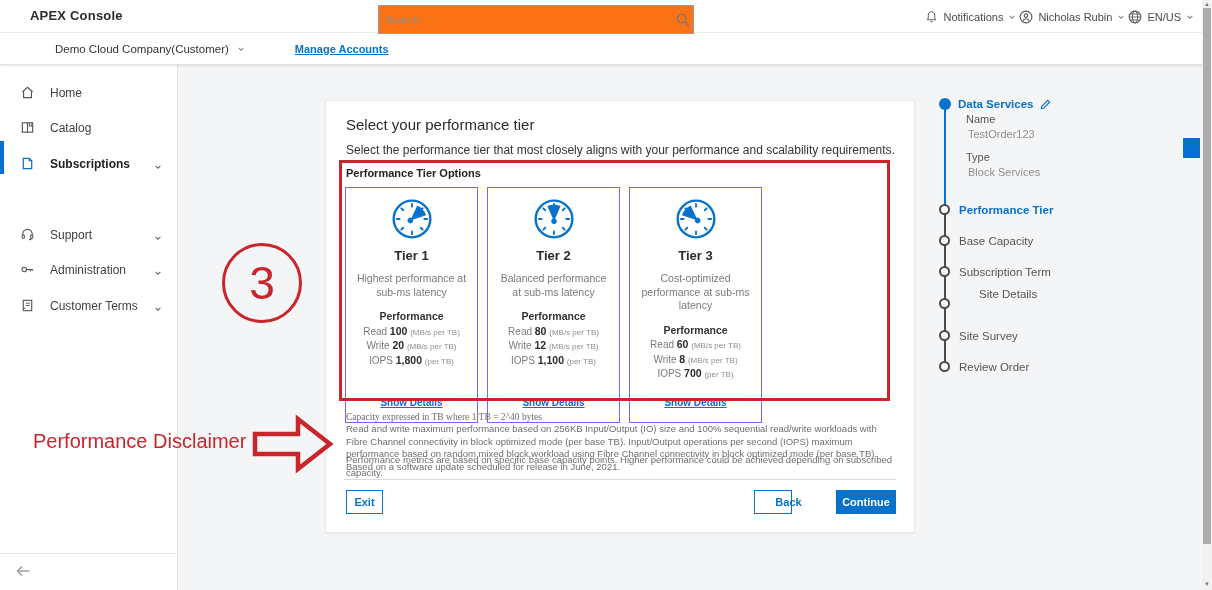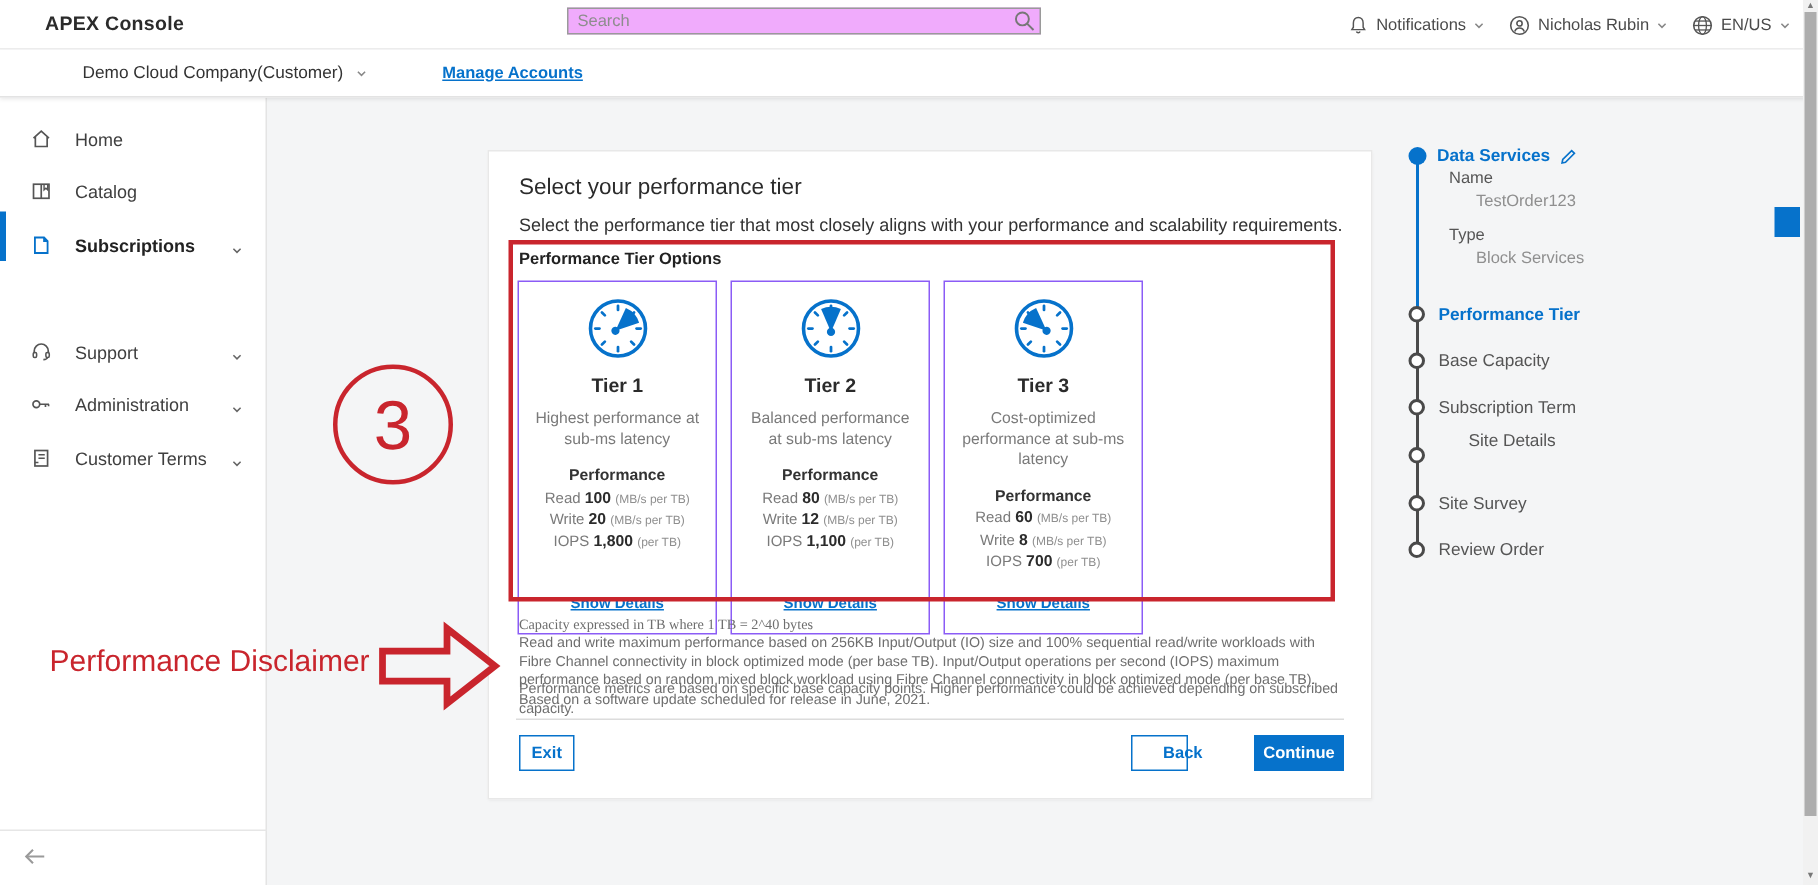--- a/index.html
+++ b/index.html
@@ -2,25 +2,25 @@
 <html><head>
 <meta charset="utf-8">
 <style>
   * { margin:0; padding:0; box-sizing:border-box; }
   html,body { width:1212px; height:590px; overflow:hidden; font-family:"Liberation Sans", sans-serif; background:#f4f5f6; position:relative; }
   .abs { position:absolute; }
 
   
   .topbar { left:0; top:0; width:1212px; height:33px; background:#fff; border-bottom:1px solid #ececec; z-index:5; }
   .app-title { left:30px; top:8px; font-size:13px; font-weight:bold; color:#2b2b2b; letter-spacing:.2px; }
-  .searchbox { left:378px; top:5px; width:316px; height:18px; background:#f0abfc; border:1px solid #9a9a9a; display:flex; align-items:center; }
+  .searchbox { left:378px; top:5px; width:316px; height:29px; background:#f97316; border:1px solid #9a9a9a; display:flex; align-items:center; }
   .searchbox input { flex:1; border:none; outline:none; font-size:11px; color:#444; padding:0 6px; font-family:"Liberation Sans",sans-serif; background:transparent; }
   .searchbox input::placeholder { color:#8d8d8d; }
   .search-icon { width:20px; display:flex; align-items:center; justify-content:center; }
-  .top-right { right:18px; top:0; height:33px; display:flex; align-items:center; gap:16px; }
+  .top-right { right:18px; top:0; height:33px; display:flex; align-items:center; gap:3px; }
   .top-right .item { display:flex; align-items:center; gap:5px; font-size:11px; color:#4a4a4a; cursor:pointer; }
   .chev { width:8px; height:8px; display:inline-block; }
 
   
   .accountbar { left:0; top:33px; width:1212px; height:32px; background:#fff; border-bottom:1px solid #e3e3e3; box-shadow:0 1px 3px rgba(0,0,0,.10); z-index:4; display:flex; align-items:center; }
   .company { margin-left:55px; font-size:11.5px; color:#333; display:flex; align-items:center; gap:8px; cursor:pointer; }
   .manage { margin-left:50px; font-size:11px; color:#0672cb; text-decoration:underline; font-weight:bold; cursor:pointer; }
 
   
   .sidebar { left:0; top:65px; width:178px; height:525px; background:#fff; border-right:1px solid #e4e4e4; z-index:2; }
@@ -57,21 +57,21 @@
   .btn-continue { right:18px; width:60px; background:#0672cb; color:#fff; border-color:#0672cb; }
 
   
   .step-line-blue { left:944px; top:104px; width:2px; height:106px; background:#0672cb; z-index:1; }
   .step-line-dark { left:944px; top:210px; width:2px; height:157px; background:#4a4a4a; z-index:1; }
   .step-dot-filled { left:939px; top:98px; width:12px; height:12px; border-radius:50%; background:#0672cb; z-index:2; }
   .step-circle { width:11px; height:11px; border-radius:50%; background:#fff; border:2px solid #4a4a4a; z-index:2; }
   .step-label { font-size:11.5px; color:#555; }
   .step-label.active { color:#0672cb; font-weight:bold; }
   .step-field-label { font-size:11px; color:#555; }
-  .step-field-value { font-size:11px; color:#8f8f8f;margin-left:16px; }
+  .step-field-value { font-size:11px; color:#8f8f8f; }
 
   
   .red-rect { left:339px; top:160px; width:551px; height:241px; border:3px solid #c9252d; z-index:3; pointer-events:none; }
   .circle3 { left:222px; top:243px; width:80px; height:80px; border:3px solid #c9252d; border-radius:50%; color:#c9252d; font-size:46px; display:flex; align-items:center; justify-content:center; z-index:3; }
   .callout-label { left:33px; top:430px; font-size:20px; color:#c9252d; z-index:3; }
   .callout-arrow { left:252px; top:414px; z-index:3; }
 
   
   .blue-square { left:1183px; top:138px; width:17px; height:20px; background:#0672cb; z-index:3; }
   .scroll-track { left:1202px; top:0; width:10px; height:590px; background:#f1f1f1; z-index:6; }

